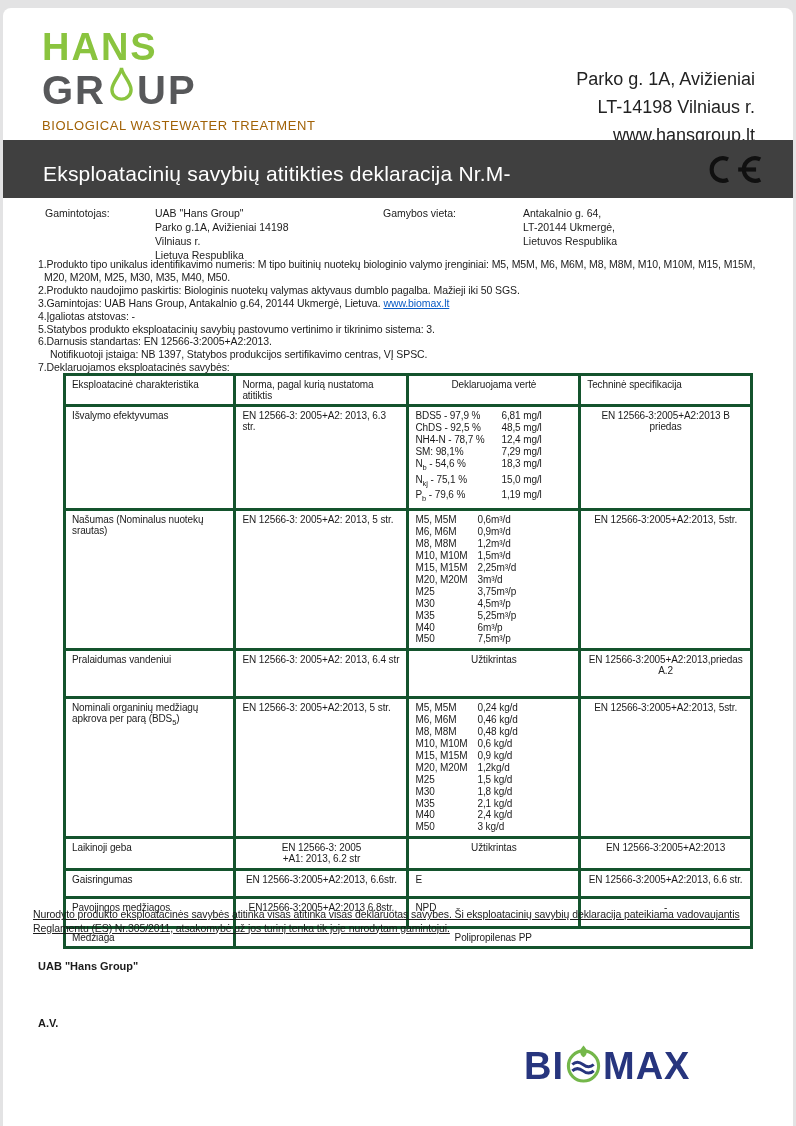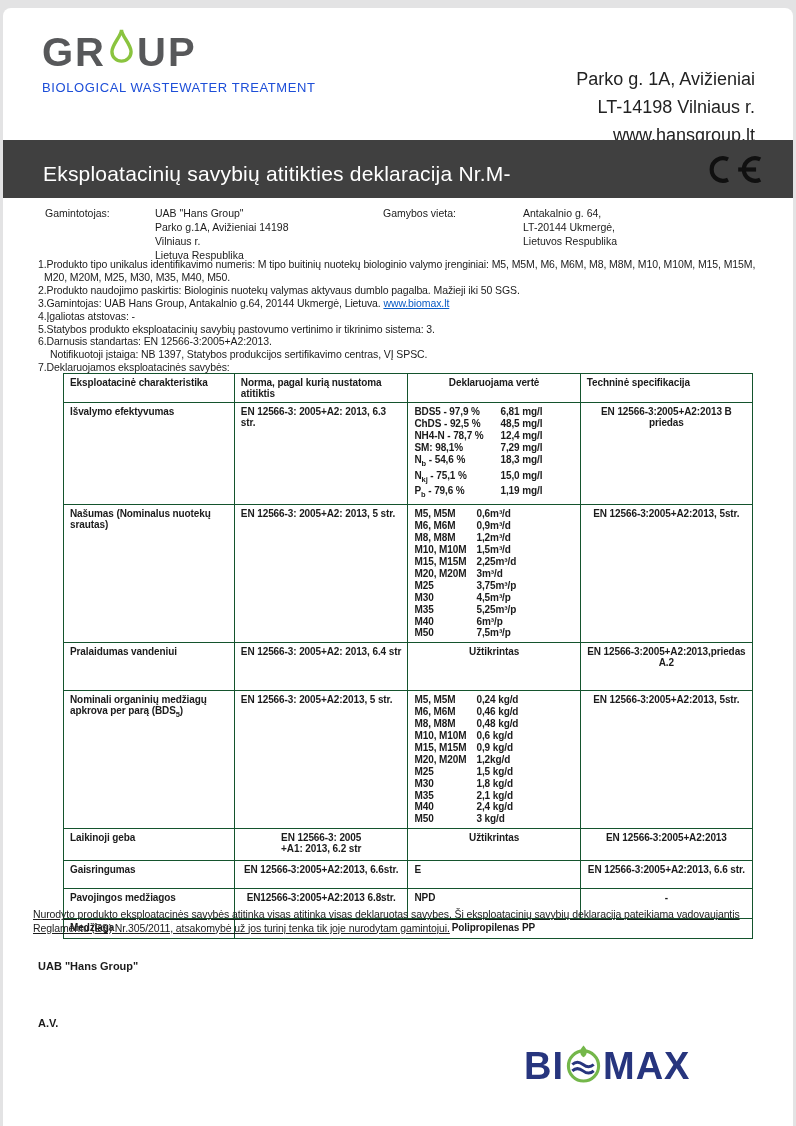--- a/index.html
+++ b/index.html
@@ -5,21 +5,21 @@
   * { margin:0; padding:0; box-sizing:border-box; }
   html,body { width:796px; height:1126px; }
   body { background:#e3e3e4; font-family:"Liberation Sans", sans-serif; color:#1b1b1b; position:relative; overflow:hidden; }
   .page { position:absolute; top:8px; left:3px; width:790px; height:1118px; background:#ffffff; border-radius:8px 8px 0 0; }
 
   
   .logo-block { position:absolute; top:20px; left:39px; }
   .logo-hans { font-size:38px; font-weight:600; letter-spacing:2px; color:#8ac43f; line-height:1.0; }
   .logo-group { font-size:40px; font-weight:600; letter-spacing:2px; color:#57585a; line-height:1.05; display:flex; align-items:flex-end; }
   .logo-group svg { margin:0 2px 2px 2px; }
-  .tagline { margin-top:7px; font-size:13px; letter-spacing:0.6px; color:#1d4ed8; }
+  .tagline { margin-top:7px; font-size:13px; letter-spacing:0.6px; color:#a16207; }
   .hdr-address { position:absolute; top:58px; right:38px; text-align:right; font-size:18px; line-height:1.55; color:#222; }
 
   
   .banner { position:absolute; top:132px; left:0; width:100%; height:58px; background:#404040; display:flex; align-items:center; }
   .banner-title { color:#ffffff; font-size:21px; font-weight:500; letter-spacing:0.2px; padding-left:40px; padding-top:10px; }
   .ce-wrap { position:absolute; right:28px; top:9px; }
 
   
   .mfg { position:absolute; top:198px; left:42px; width:710px; display:flex; font-size:10.5px; line-height:14px; }
   .mfg-label1 { width:110px; }
@@ -28,21 +28,21 @@
 
   
   .num-list { position:absolute; top:250px; left:35px; width:727px; font-size:10.5px; line-height:12.9px; letter-spacing:-0.1px; }
   .num-item { padding-left:6px; text-indent:-6px; }
   .num-item.indent { padding-left:12px; text-indent:0; }
   .link { color:#0a5bc4; text-decoration:underline; }
 
   
   .perf { position:absolute; top:365px; left:60px; width:690px; border-collapse:collapse; table-layout:fixed;
           font-size:10px; letter-spacing:-0.1px; }
-  .perf th, .perf td { border:1px solid #14532d; vertical-align:top; padding:3px 6px; font-weight:bold; text-align:left; }
+  .perf th, .perf td { border:3px solid #14532d; vertical-align:top; padding:3px 6px; font-weight:normal; text-align:left; }
   .perf thead th { height:20px; }
   .perf .c-center { text-align:center; }
   .perf .c-norm { white-space:pre-line; }
   .perf tbody tr:nth-child(1) td { height:78px; }
   .perf tbody tr:nth-child(2) td { height:134px; }
   .perf tbody tr:nth-child(3) td { height:48px; }
   .perf tbody tr:nth-child(4) td { height:130px; }
   .perf tbody tr:nth-child(5) td { height:32px; }
   .perf tbody tr:nth-child(6) td { height:28px; }
   .perf tbody tr:nth-child(7) td { height:30px; }
@@ -60,20 +60,21 @@
   
   .biomax { position:absolute; top:1032px; left:521px; display:flex; align-items:center; color:#27357e; font-size:38px; font-weight:bold; letter-spacing:1px; }
   .biomax svg { margin:4px 1px 0 1px; }
 </style>
 </head>
 <body>
 
 <div class="page">
 
   <div class="logo-block">
+    <div class="logo-hans">HANS</div>
     <div class="logo-group">
       <span>GR</span>
       <span>
         <svg width="27" height="36" viewBox="0 0 24 32">
           <path d="M12 1.5 C 12 7 3.5 14.5 3.5 21 a8.5 8.5 0 0 0 17 0 C 20.5 14.5 12 7 12 1.5 Z" fill="none" stroke="#8ac43f" stroke-width="3"></path>
         </svg>
       </span>
       <span>UP</span>
     </div>
     <div class="tagline">BIOLOGICAL WASTEWATER TREATMENT</div>

